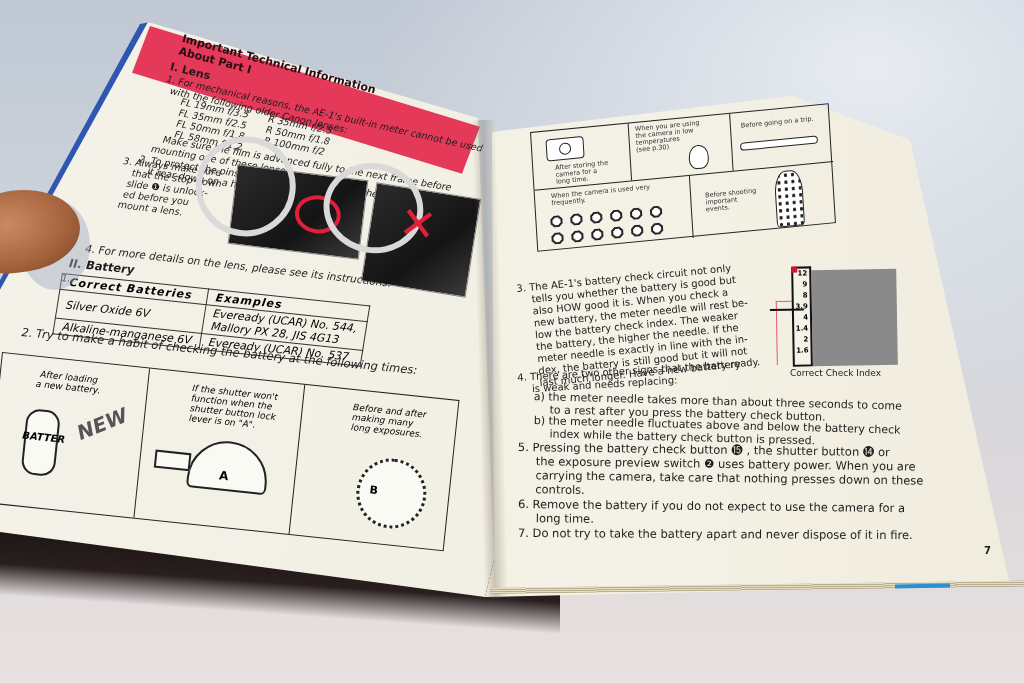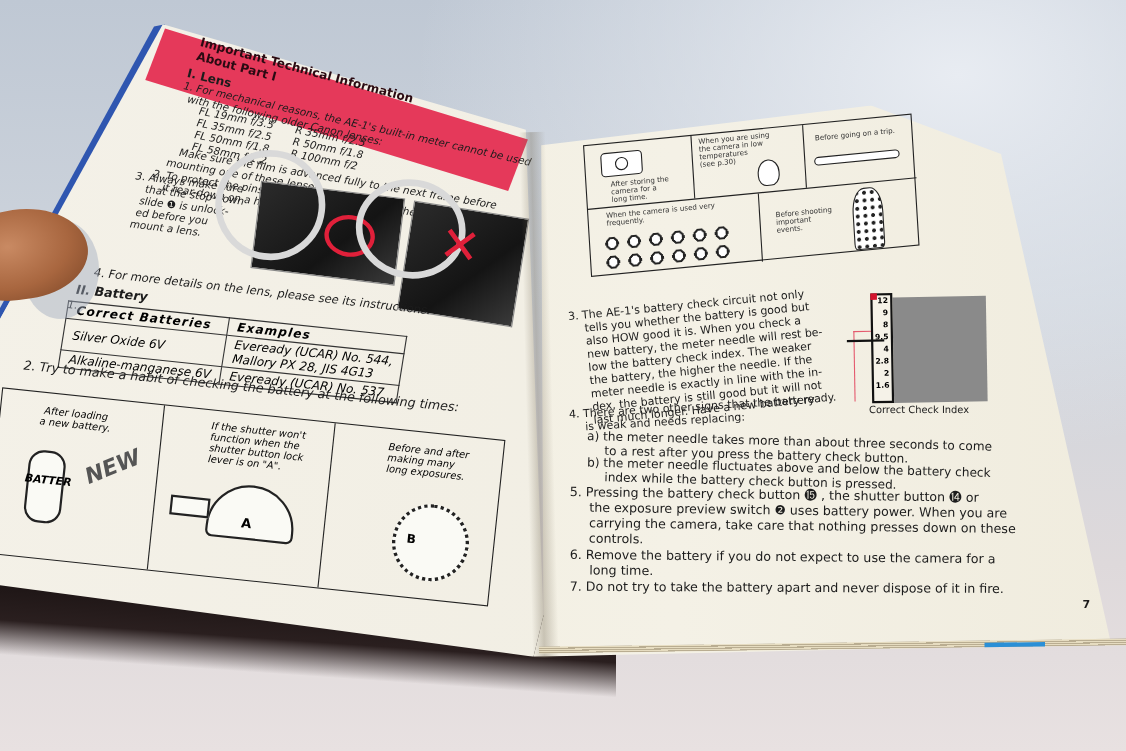--- a/index.html
+++ b/index.html
@@ -255,23 +255,23 @@
   <div style="padding-left:14px">last much longer. Have a new battery ready.</div>
 </div>
 
 <div class="bci" style="transform: rotate(-1deg);">
   <div class="bci-redline"></div>
   <div class="bci-gray"></div>
   <div class="bci-scale">
     <div>12</div>
     <div>9</div>
     <div>8</div>
-    <div>9.5</div>
+    <div>3.9</div>
     <div>4</div>
-    <div>2.8</div>
+    <div>1.4</div>
     <div>2</div>
     <div>1.6</div>
   </div>
   <div class="bci-red"></div>
   <div class="bci-needle"></div>
 </div>
 <div class="rot" style="left:790px; top:368px; font-size:9px;">Correct Check Index</div>
 
 <div class="rot rt" style="left:517px; top:372px; transform: rotate(-3.5deg);">
   <div>4. There are two other signs that the battery</div>

